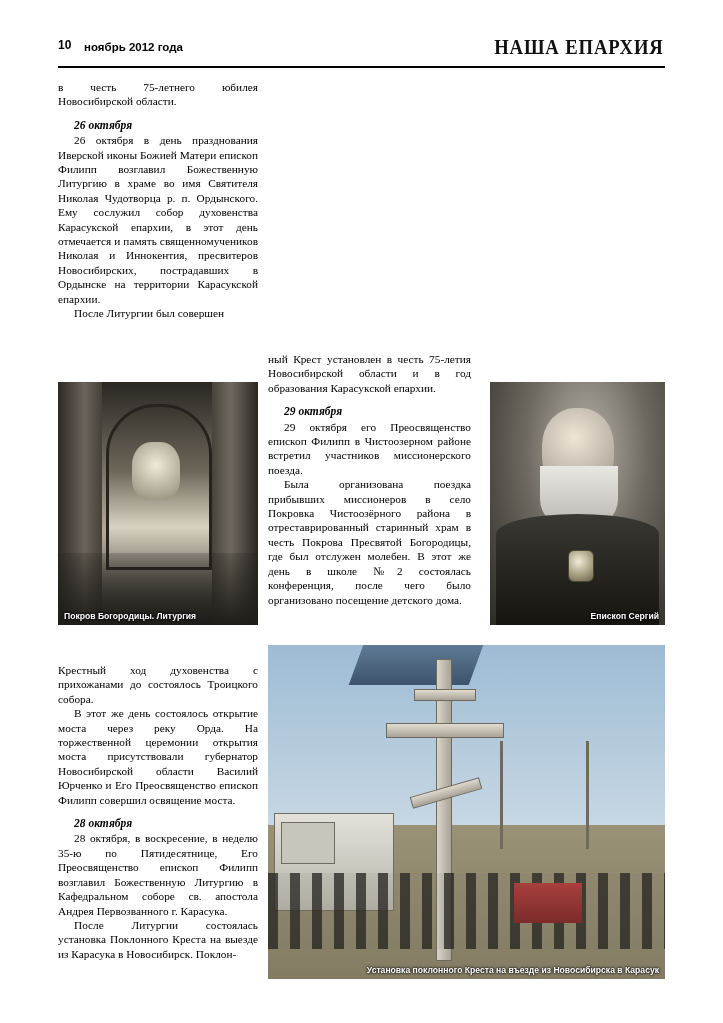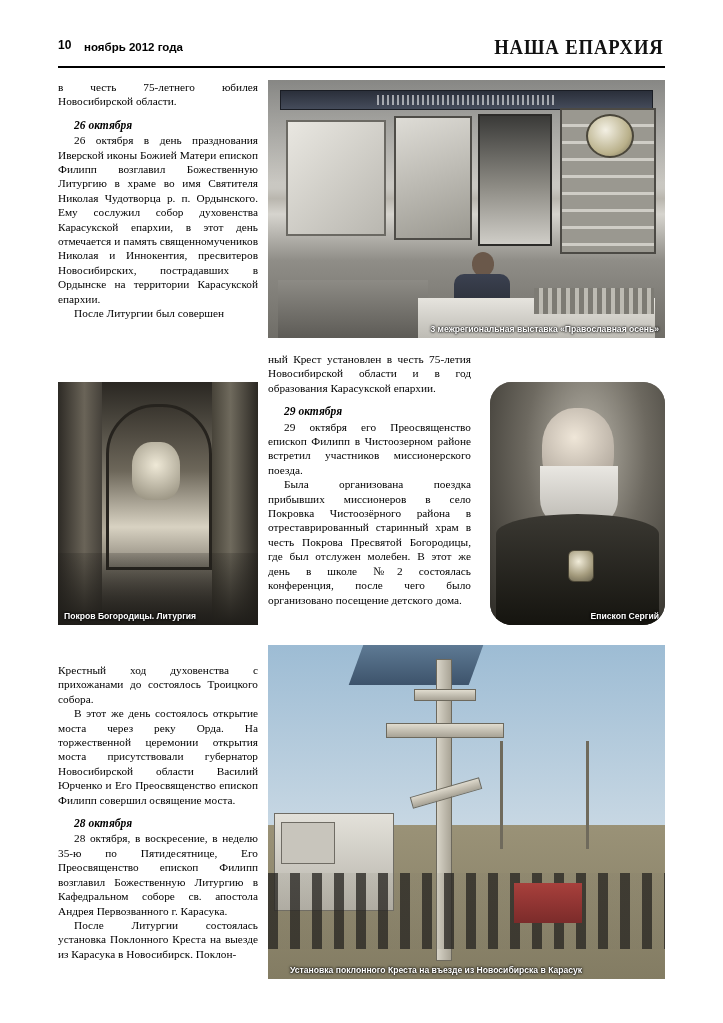--- a/index.html
+++ b/index.html
@@ -113,21 +113,21 @@
     right: 0;
     font-family: "Liberation Sans", sans-serif;
     font-size: 8.6px;
     font-weight: bold;
     color: #fff;
     padding: 3px 6px 4px 6px;
     box-sizing: border-box;
     text-shadow: 0 0 3px #000, 0 0 2px #000;
   }
   .cap.right { text-align: right; }
-  .cap.center { text-align: left; margin-left: 16px; }
+  .cap.center { text-align: right; margin-left: 16px; }
 
   
   #photo-exhibition {
     left: 268px; top: 80px; width: 397px; height: 258px;
     background:
       linear-gradient(to bottom, rgba(0,0,0,0.35), rgba(0,0,0,0) 40%),
       linear-gradient(to bottom, #cfcfcb 0%, #c9c7c1 42%, #b9b6ae 46%, #d6d4ce 52%, #8f8d87 70%, #6f6d67 100%);
   }
   #photo-exhibition .banner {
     position: absolute; left: 12px; top: 10px; right: 12px; height: 18px;
@@ -220,21 +220,20 @@
   }
   #photo-pokrov .crowd {
     position: absolute; left: 0; right: 0; bottom: 0; height: 72px;
     background: linear-gradient(to bottom, rgba(30,28,24,0.2), #1f1d19);
   }
 
   
   #photo-bishop {
     left: 490px; top: 382px; width: 175px; height: 243px;
     background: linear-gradient(to bottom,#6f6b63,#38352f 55%,#1e1c18);
-    border-radius: 22px;
   }
   #photo-bishop .bg {
     position: absolute; inset: 0;
     background: radial-gradient(ellipse at 55% 28%, #b9b5aa 0%, #6d6960 45%, #2c2a25 100%);
   }
   #photo-bishop .head {
     position: absolute; left: 52px; top: 26px; width: 72px; height: 84px;
     border-radius: 45% 45% 42% 42%;
     background: radial-gradient(circle at 45% 35%, #efe6d8, #9d948a);
   }
@@ -331,36 +330,20 @@
   </div>
   <div class="masthead-rule"></div>
 
   <div class="col" id="col-left-top">
     <p>в честь 75-летнего юбилея Новосибирской области.</p>
     <p class="subhead">26 октября</p>
     <p class="ind">26 октября в день празднования Иверской иконы Божией Матери епископ Филипп возглавил Божественную Литургию в храме во имя Святителя Николая Чудотворца р. п. Ордынского. Ему сослужил собор духовенства Карасукской епархии, в этот день отмечается и память священномучеников Николая и Иннокентия, пресвитеров Новосибирских, пострадавших в Ордынске на территории Карасукской епархии.</p>
     <p class="ind">После Литургии был совершен</p>
   </div>
 
-  <div class="photo" id="photo-exhibition">
-    <div class="banner"></div>
-    <div class="panelA"></div>
-    <div class="panelB"></div>
-    <div class="panelC"></div>
-    <div class="panelD"></div>
-    <div class="medal"></div>
-    <div class="table2"></div>
-    <div class="person">
-      <div class="head"></div>
-      <div class="body"></div>
-    </div>
-    <div class="table"></div>
-    <div class="books"></div>
-    <div class="cap right">3 межрегиональная выставка «Православная осень»</div>
-  </div>
 
   <div class="col" id="col-mid-block">
     <p>ный Крест установлен в честь 75-летия Новосибирской области и в год образования Карасукской епархии.</p>
     <p class="subhead">29 октября</p>
     <p class="ind">29 октября его Преосвященство епископ Филипп в Чистоозерном районе встретил участников миссионерского поезда.</p>
     <p class="ind">Была организована поездка прибывших миссионеров в село Покровка Чистоозёрного района в отреставрированный старинный храм в честь Покрова Пресвятой Богородицы, где был отслужен молебен. В этот же день в школе №2 состоялась конференция, после чего было организовано посещение детского дома.</p>
   </div>
 
   <div class="photo" id="photo-pokrov">
     <div class="pillarL"></div>

